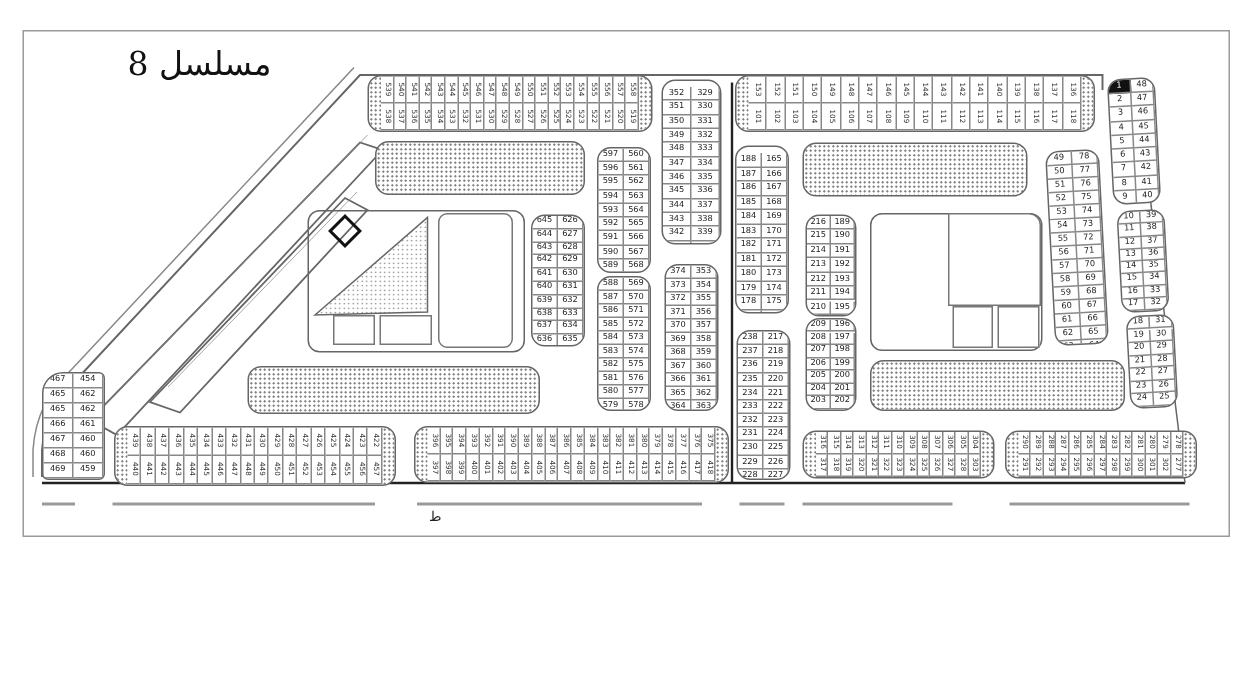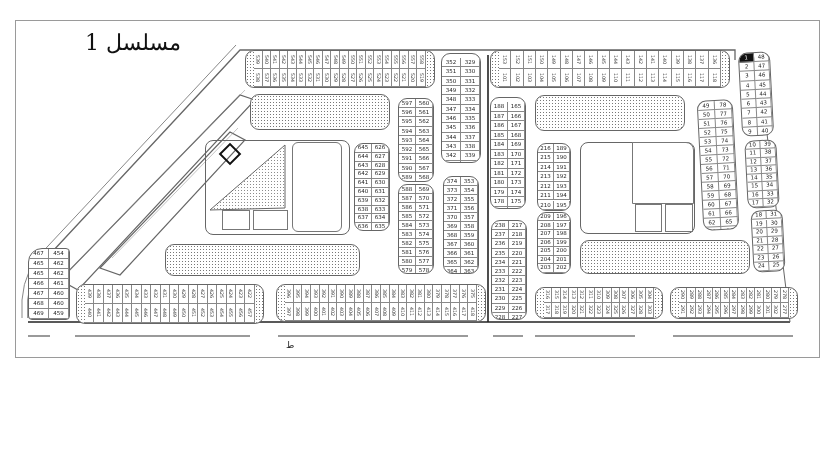--- a/index.html
+++ b/index.html
@@ -16,21 +16,21 @@
   .park{position:absolute;border:1.3px solid #666;border-radius:8px;background:#fff;box-sizing:border-box;}
   .sub{position:absolute;border:1px solid #777;background:#fff;box-sizing:border-box;}
   .dash{position:absolute;height:2px;background:#9a9a9a;}
   .label-road{position:absolute;font-size:9px;color:#222;}
   .selected{background:#111;color:#fff;}
 </style>
 </head>
 <body>
 
 <div class="frame"></div>
-<div class="title">مسلسل 1</div>
+<div class="title">مسلسل 8</div>
 
 <svg style="position:absolute;left:0;top:0" width="828" height="464">
   <path d="M28 318 L28 300 Q30 272 52 252 L240 50 L735 50 L735 60" fill="none" stroke="#666" stroke-width="1.3"></path>
   <path d="M22 318 L22 300 Q24 268 48 246 L236 45" fill="none" stroke="#888" stroke-width="1"></path>
   <line x1="28" y1="322" x2="790" y2="322" stroke="#222" stroke-width="1.6"></line>
   <line x1="488" y1="55" x2="488" y2="322" stroke="#222" stroke-width="1.6"></line>
   <line x1="758" y1="60" x2="790" y2="322" stroke="#666" stroke-width="1"></line>
 
   <g stroke="#666" stroke-width="1.2" fill="#fff">
     <path d="M60 280 L240 95 L255 100 L78 290 Z"></path>

